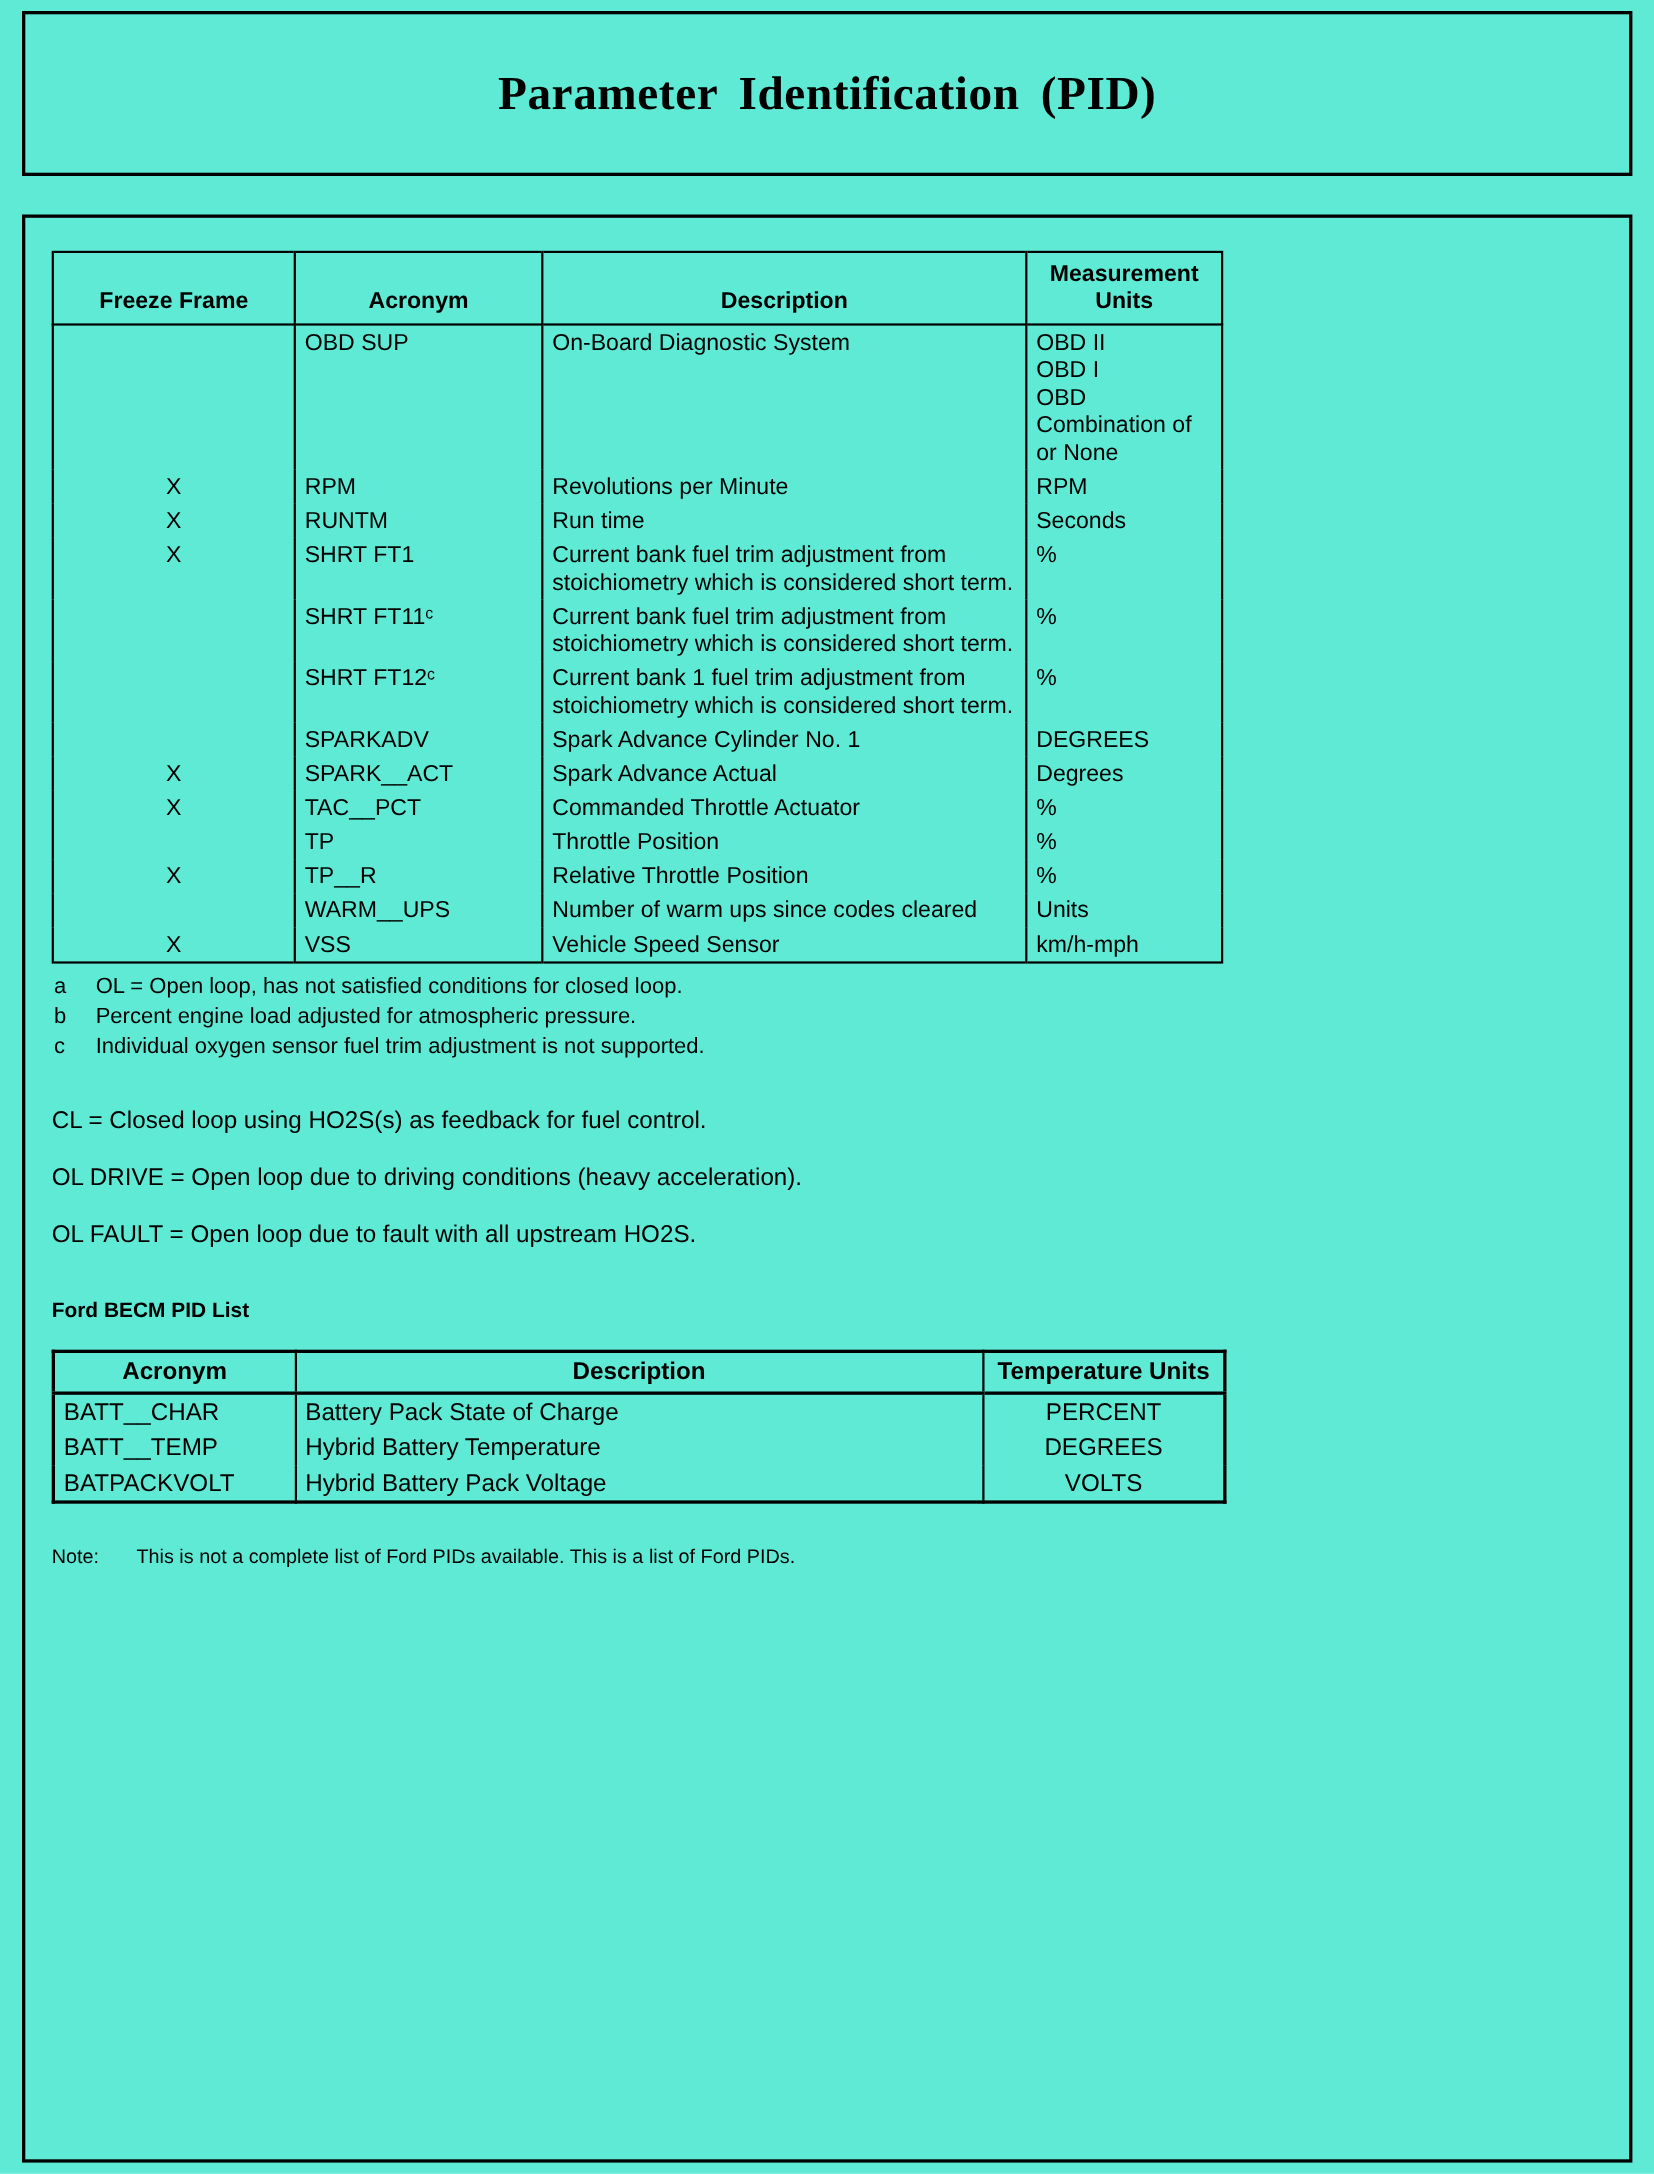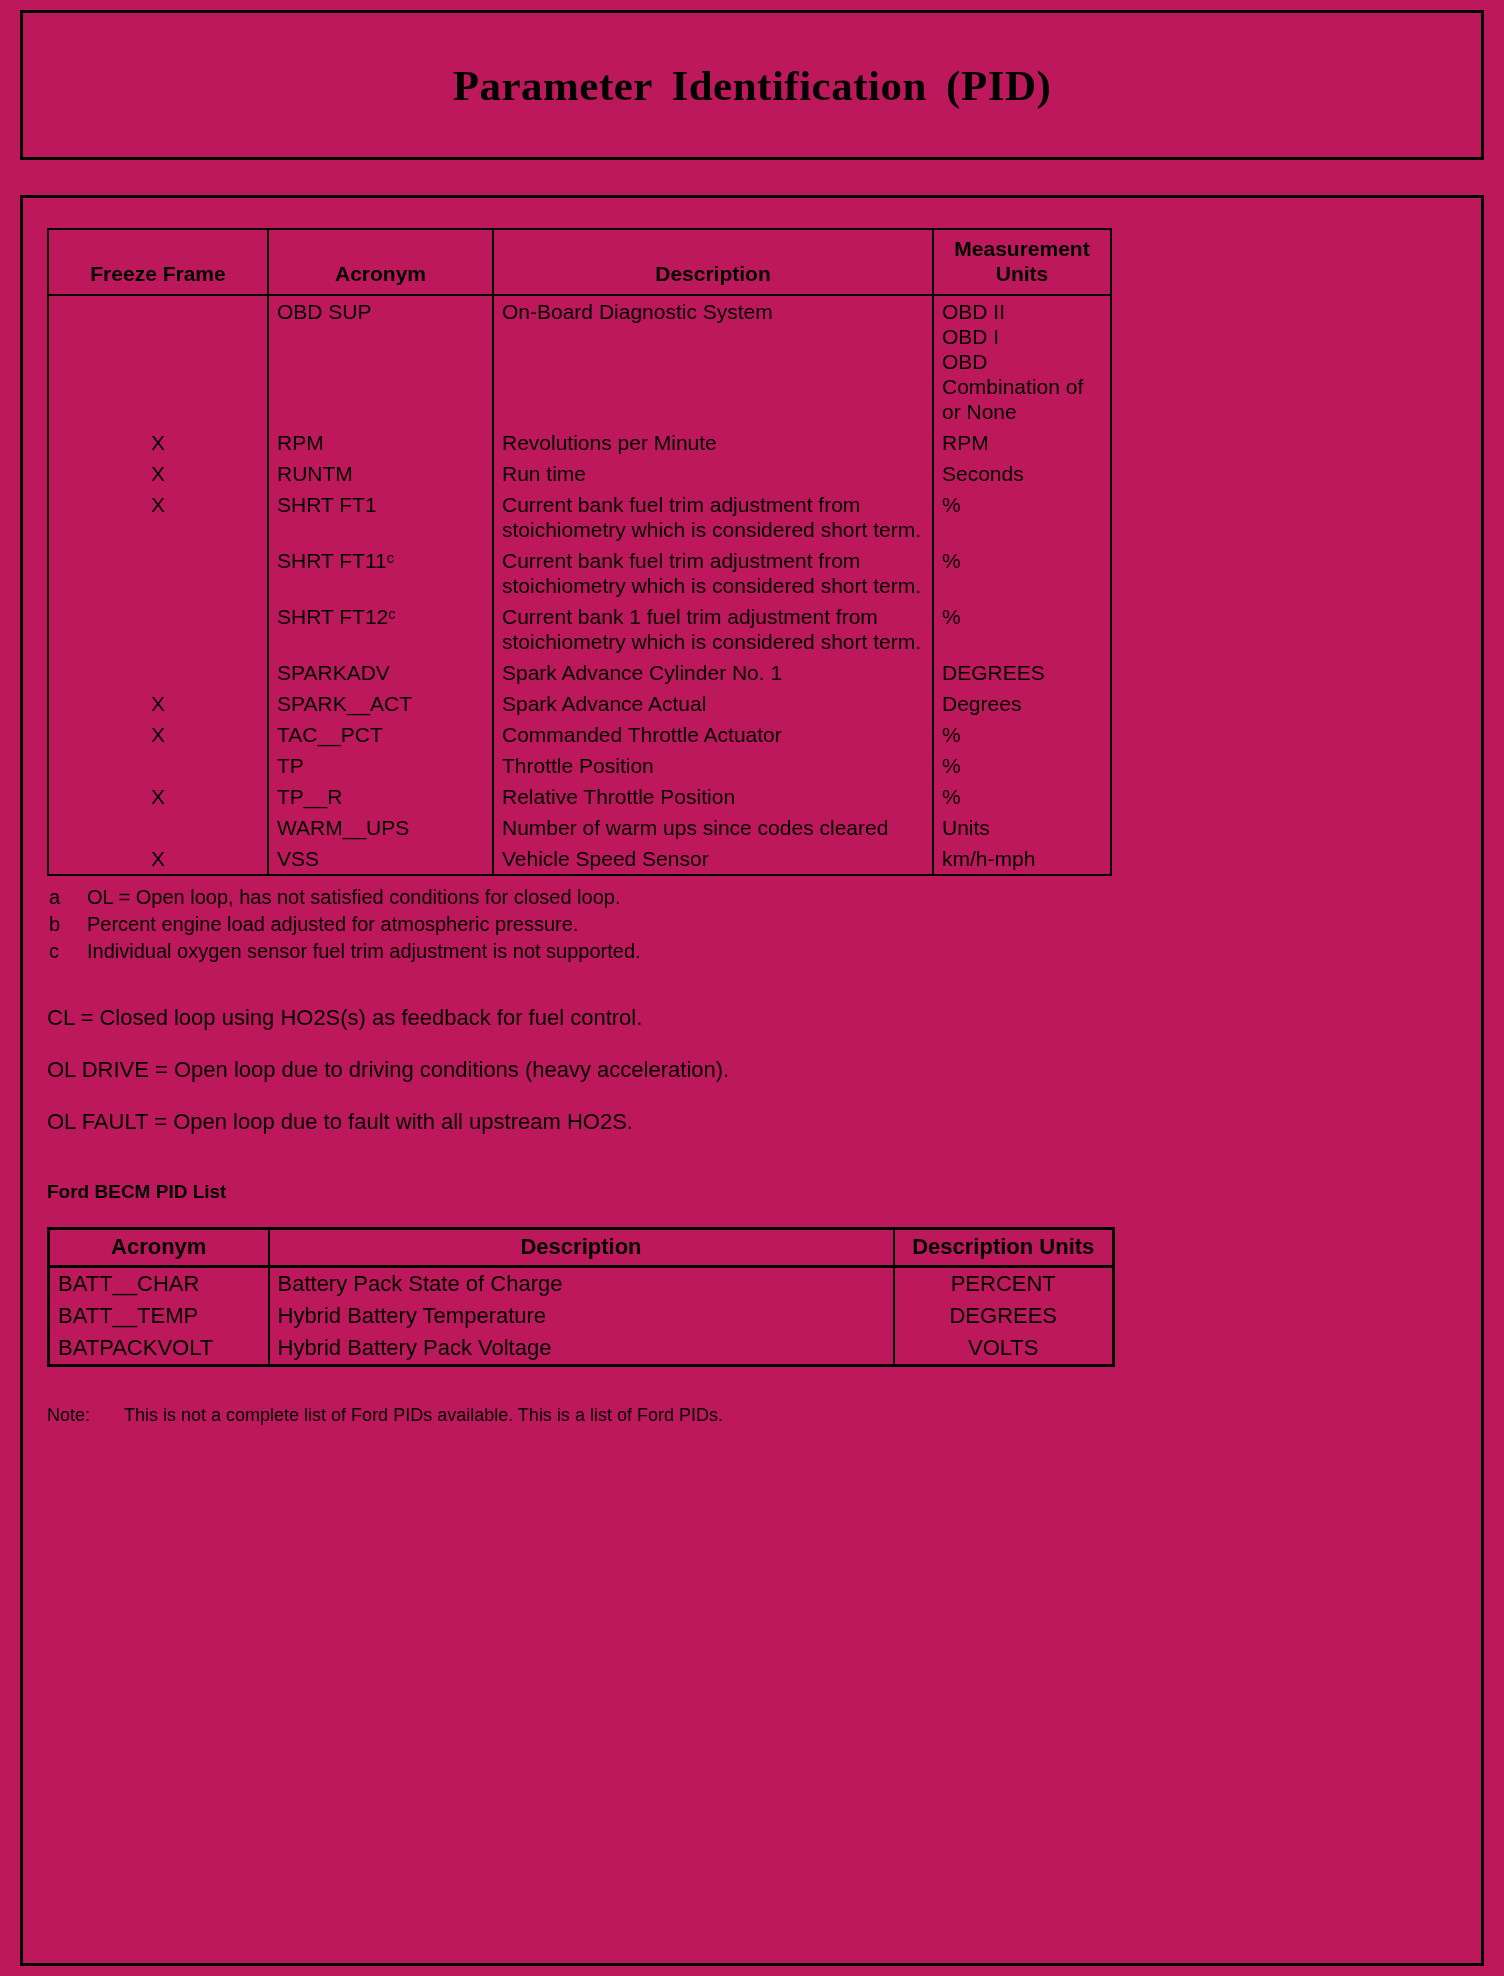--- a/index.html
+++ b/index.html
@@ -2,21 +2,21 @@
 <html><head>
 <meta charset="utf-8">
 <style>
   * { box-sizing: border-box; }
   html, body { margin: 0; padding: 0; }
   body {
     width: 1504px; height: 1976px;
     background: #ffffff; color: #000000;
     font-family: "Liberation Sans", sans-serif;
   }
-  .page { position: relative; width: 1504px; height: 1976px; background: #be185d; overflow: hidden; }
+  .page { position: relative; width: 1504px; height: 1976px; background: #5eead4; overflow: hidden; }
 
   .title-box {
     position: absolute; left: 20px; top: 10px;
     width: 1464px; height: 150px;
     border: 3px solid #000;
     display: flex; align-items: center; justify-content: center;
   }
   .page-title {
     margin: 0;
     font-family: "Liberation Serif", serif;
@@ -254,21 +254,21 @@
     <table class="becm-table">
       <colgroup>
         <col style="width:220px">
           <col style="width:625px">
           <col style="width:220px">
       </colgroup>
       <thead>
         <tr>
           <th>Acronym</th>
           <th>Description</th>
-          <th>Description Units</th>
+          <th>Temperature Units</th>
         </tr>
       </thead>
       <tbody>
         <tr>
           <td class="b-ac">BATT__CHAR</td>
           <td class="b-de">Battery Pack State of Charge</td>
           <td class="b-un">PERCENT</td>
         </tr>
         <tr>
           <td class="b-ac">BATT__TEMP</td>

